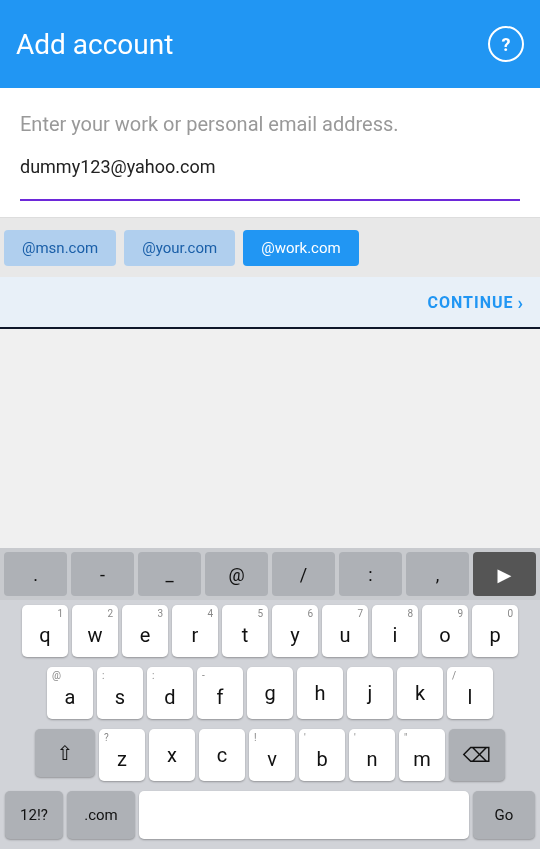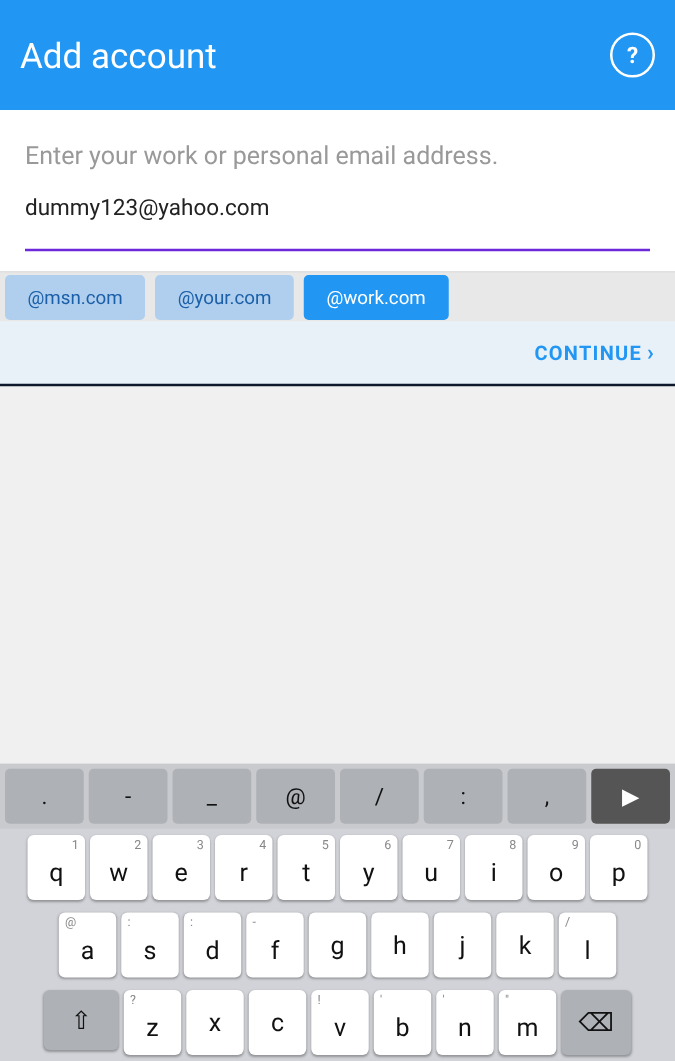--- a/index.html
+++ b/index.html
@@ -73,21 +73,21 @@
       outline: none;
       width: 100%;
       background: transparent;
     }
 
     
     .domain-bar {
       background: #e8e8e8;
       display: flex;
       align-items: center;
-      height: 40px;
+      height: 60px;
       overflow: hidden;
       border-top: 1px solid #ddd;
     }
 
     .domain-chip {
       height: 36px;
       padding: 0 18px;
       border-radius: 4px;
       font-size: 15px;
       display: flex;
@@ -445,14 +445,28 @@
       </div>
     <div class="key key-main">
         <span class="key-sub">"</span>
         <span class="key-letter">m</span>
       </div>
     <div class="key key-special key-backspace" style="width:56px;height:52px;">
       <span style="font-size:20px;">⌫</span>
     </div>
   </div>
 
+  <div class="bottom-row">
+    <div class="key key-special key-num-sym">
+      <span>12!?</span>
+    </div>
+    <div class="key key-special key-dotcom">
+      <span>.com</span>
+    </div>
+    <div class="key key-special key-space">
+      <span></span>
+    </div>
+    <div class="key key-special key-go">
+      <span>Go</span>
+    </div>
+  </div>
 
 </div>
 
 </body></html>

